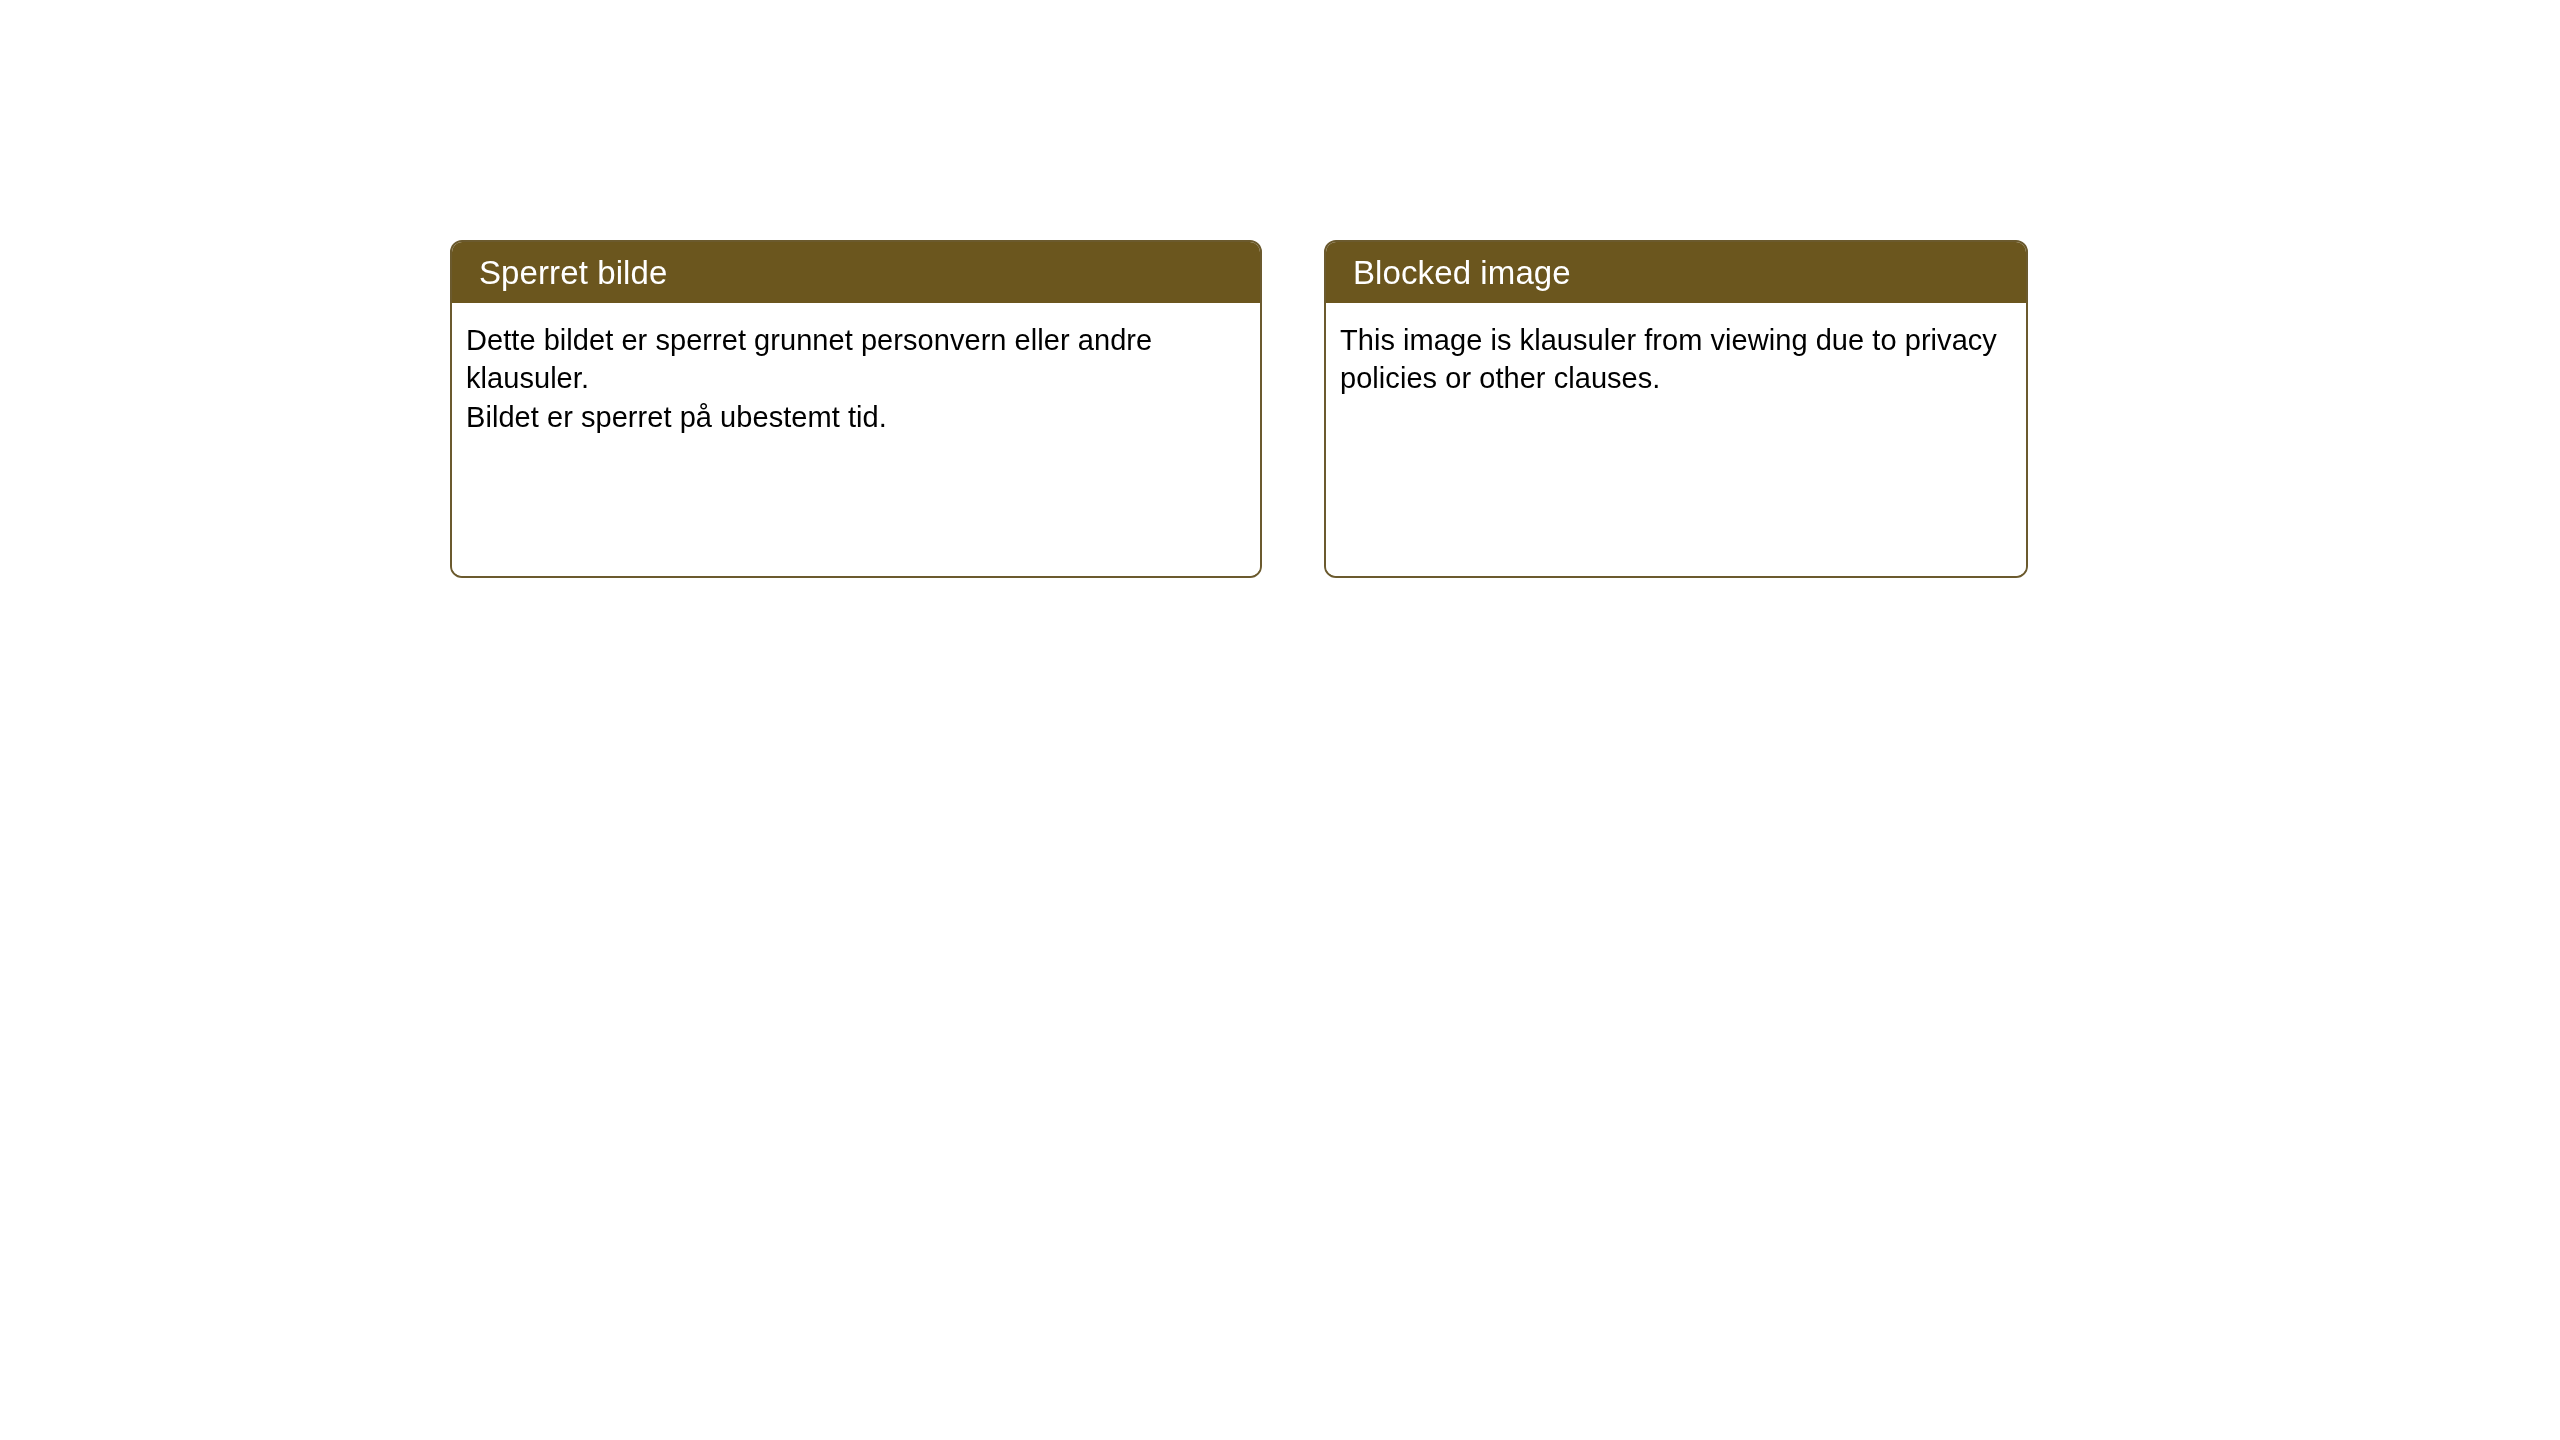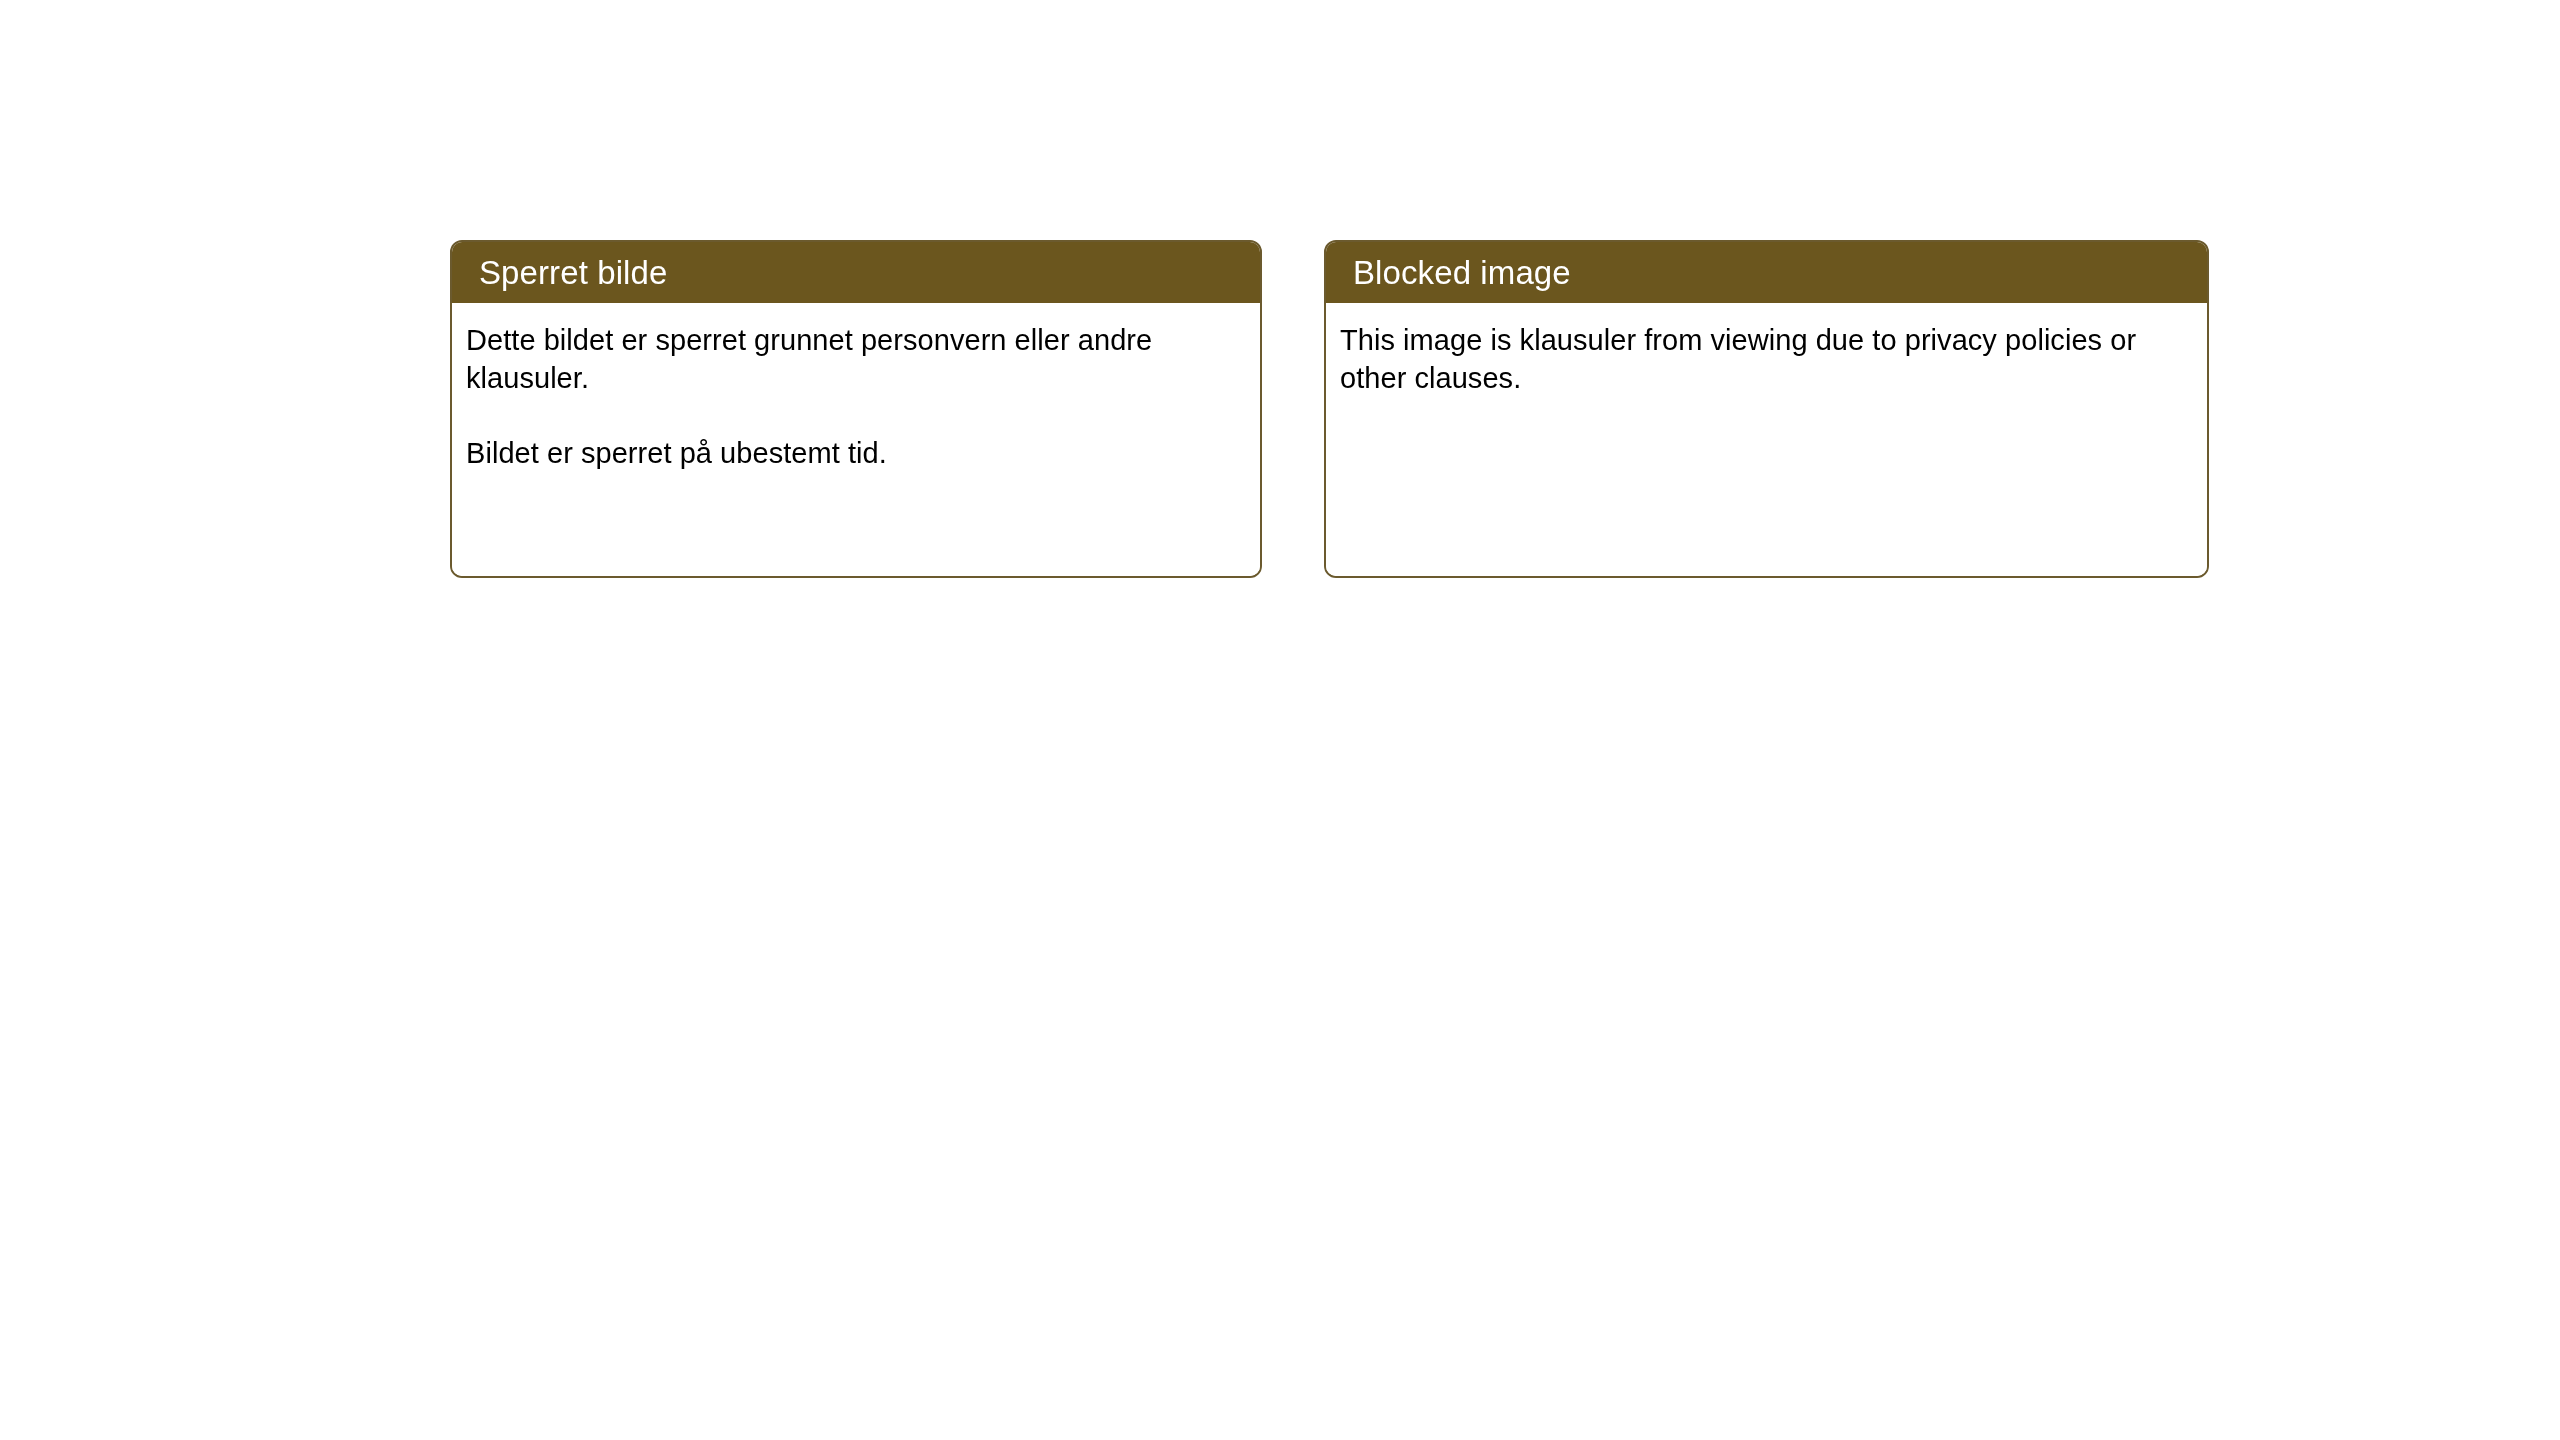--- a/index.html
+++ b/index.html
@@ -37,21 +37,21 @@
   }
 
   .panel-no {  
     left: 450px;
     width: 812px;
     height: 338px;
   }
 
   .panel-en {  
     left: 1324px;
-    width: 885px;
+    width: 704px;
     height: 338px;
   }
 
   .panel-header {
     background: #6b561e;
     height: 61px;
     flex: 0 0 61px;
     display: flex;
     align-items: center;
     padding: 0 0 0 27px;
@@ -78,21 +78,20 @@
   .panel-paragraph {
     color: #000000;
     font-size: 29px;
     font-weight: 400;
     line-height: 1.32;
     margin: 0;
     letter-spacing: 0.05px;
   }
 
   .panel-paragraph + .panel-paragraph {
-    margin-top: 36px;
   }
 </style>
 </head>
 <body>
 
 <div class="canvas">
 
   <section class="notice-panel panel-no">
     <div class="panel-header">
       <span class="panel-title">Sperret bilde</span>

